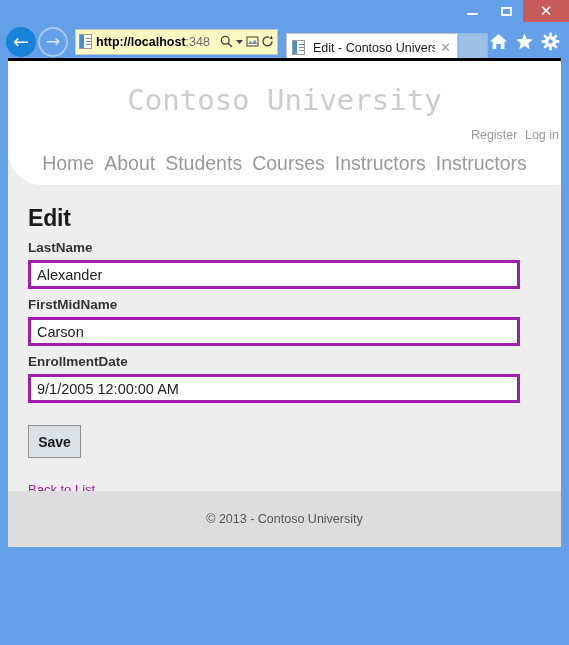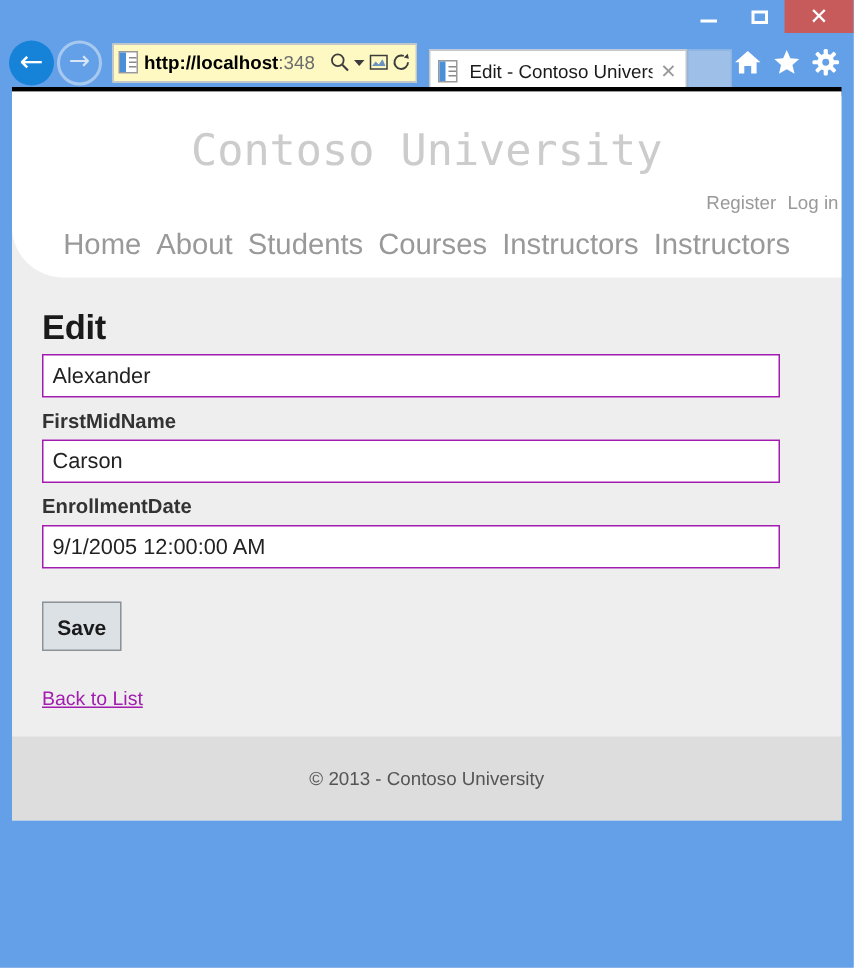--- a/index.html
+++ b/index.html
@@ -197,21 +197,21 @@
     font-size: 13.5px;
     font-weight: bold;
     color: #333333;
     margin: 8px 0 5px 0;
   }
   .field-input {
     display: block;
     width: 492px;
     height: 29px;
     background: #ffffff;
-    border: 1px solid #a21caf;
+    border: 3px solid #a21caf;
     font-family: "Liberation Sans", sans-serif;
     font-size: 14.5px;
     color: #222222;
     padding: 0 6px;
     line-height: 27px;
     outline: none;
     margin-bottom: 7px;
   }
   .save-button {
     margin-top: 22px;
@@ -354,20 +354,21 @@
 
       <div class="mainnav">
         <a href="#">Home</a><a href="#">About</a><a href="#">Students</a><a href="#">Courses</a><a href="#">Instructors</a><a href="#">Instructors</a>
       </div>
     </div>
 
     <div class="content">
       <h1 class="page-title">Edit</h1>
 
       <form>
+        <label class="field-label">LastName</label>
         <input class="field-input" type="text" value="Alexander" style="">
 
         <label class="field-label">FirstMidName</label>
         <input class="field-input" type="text" value="Carson" style="">
 
         <label class="field-label">EnrollmentDate</label>
         <input class="field-input" type="text" value="9/1/2005 12:00:00 AM" style="">
 
         <button type="button" class="save-button">Save</button>
       </form>

